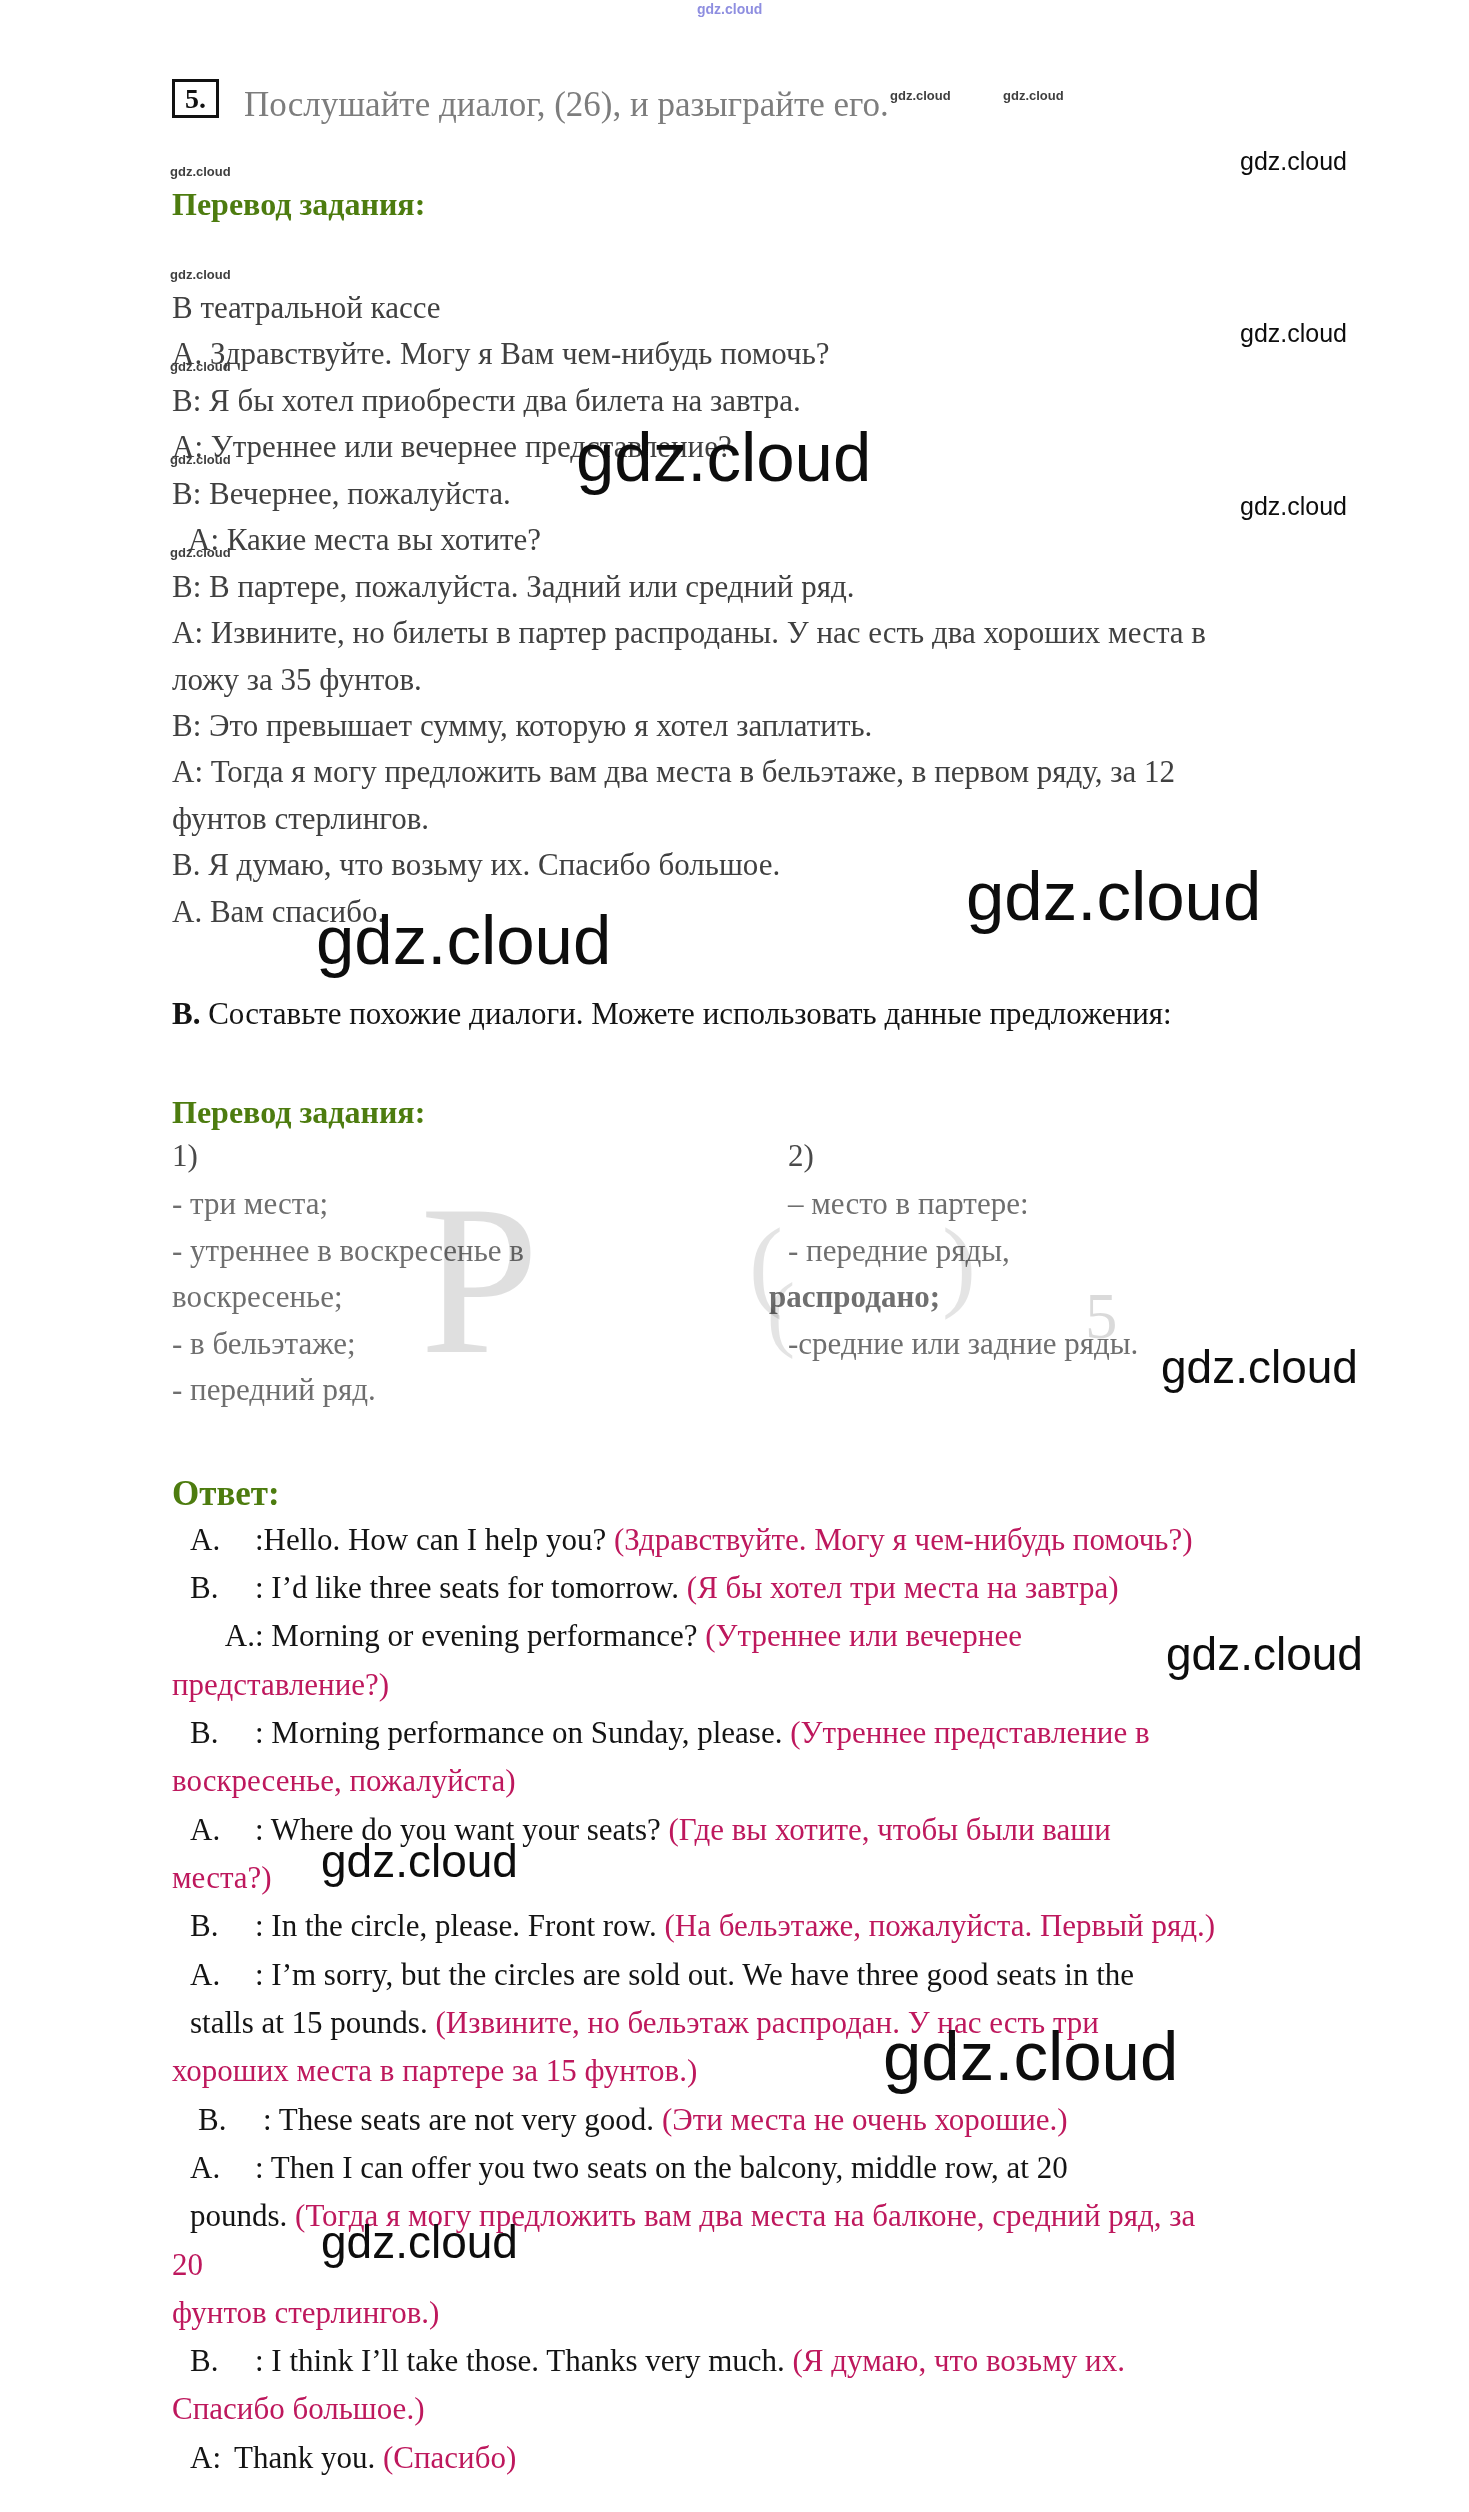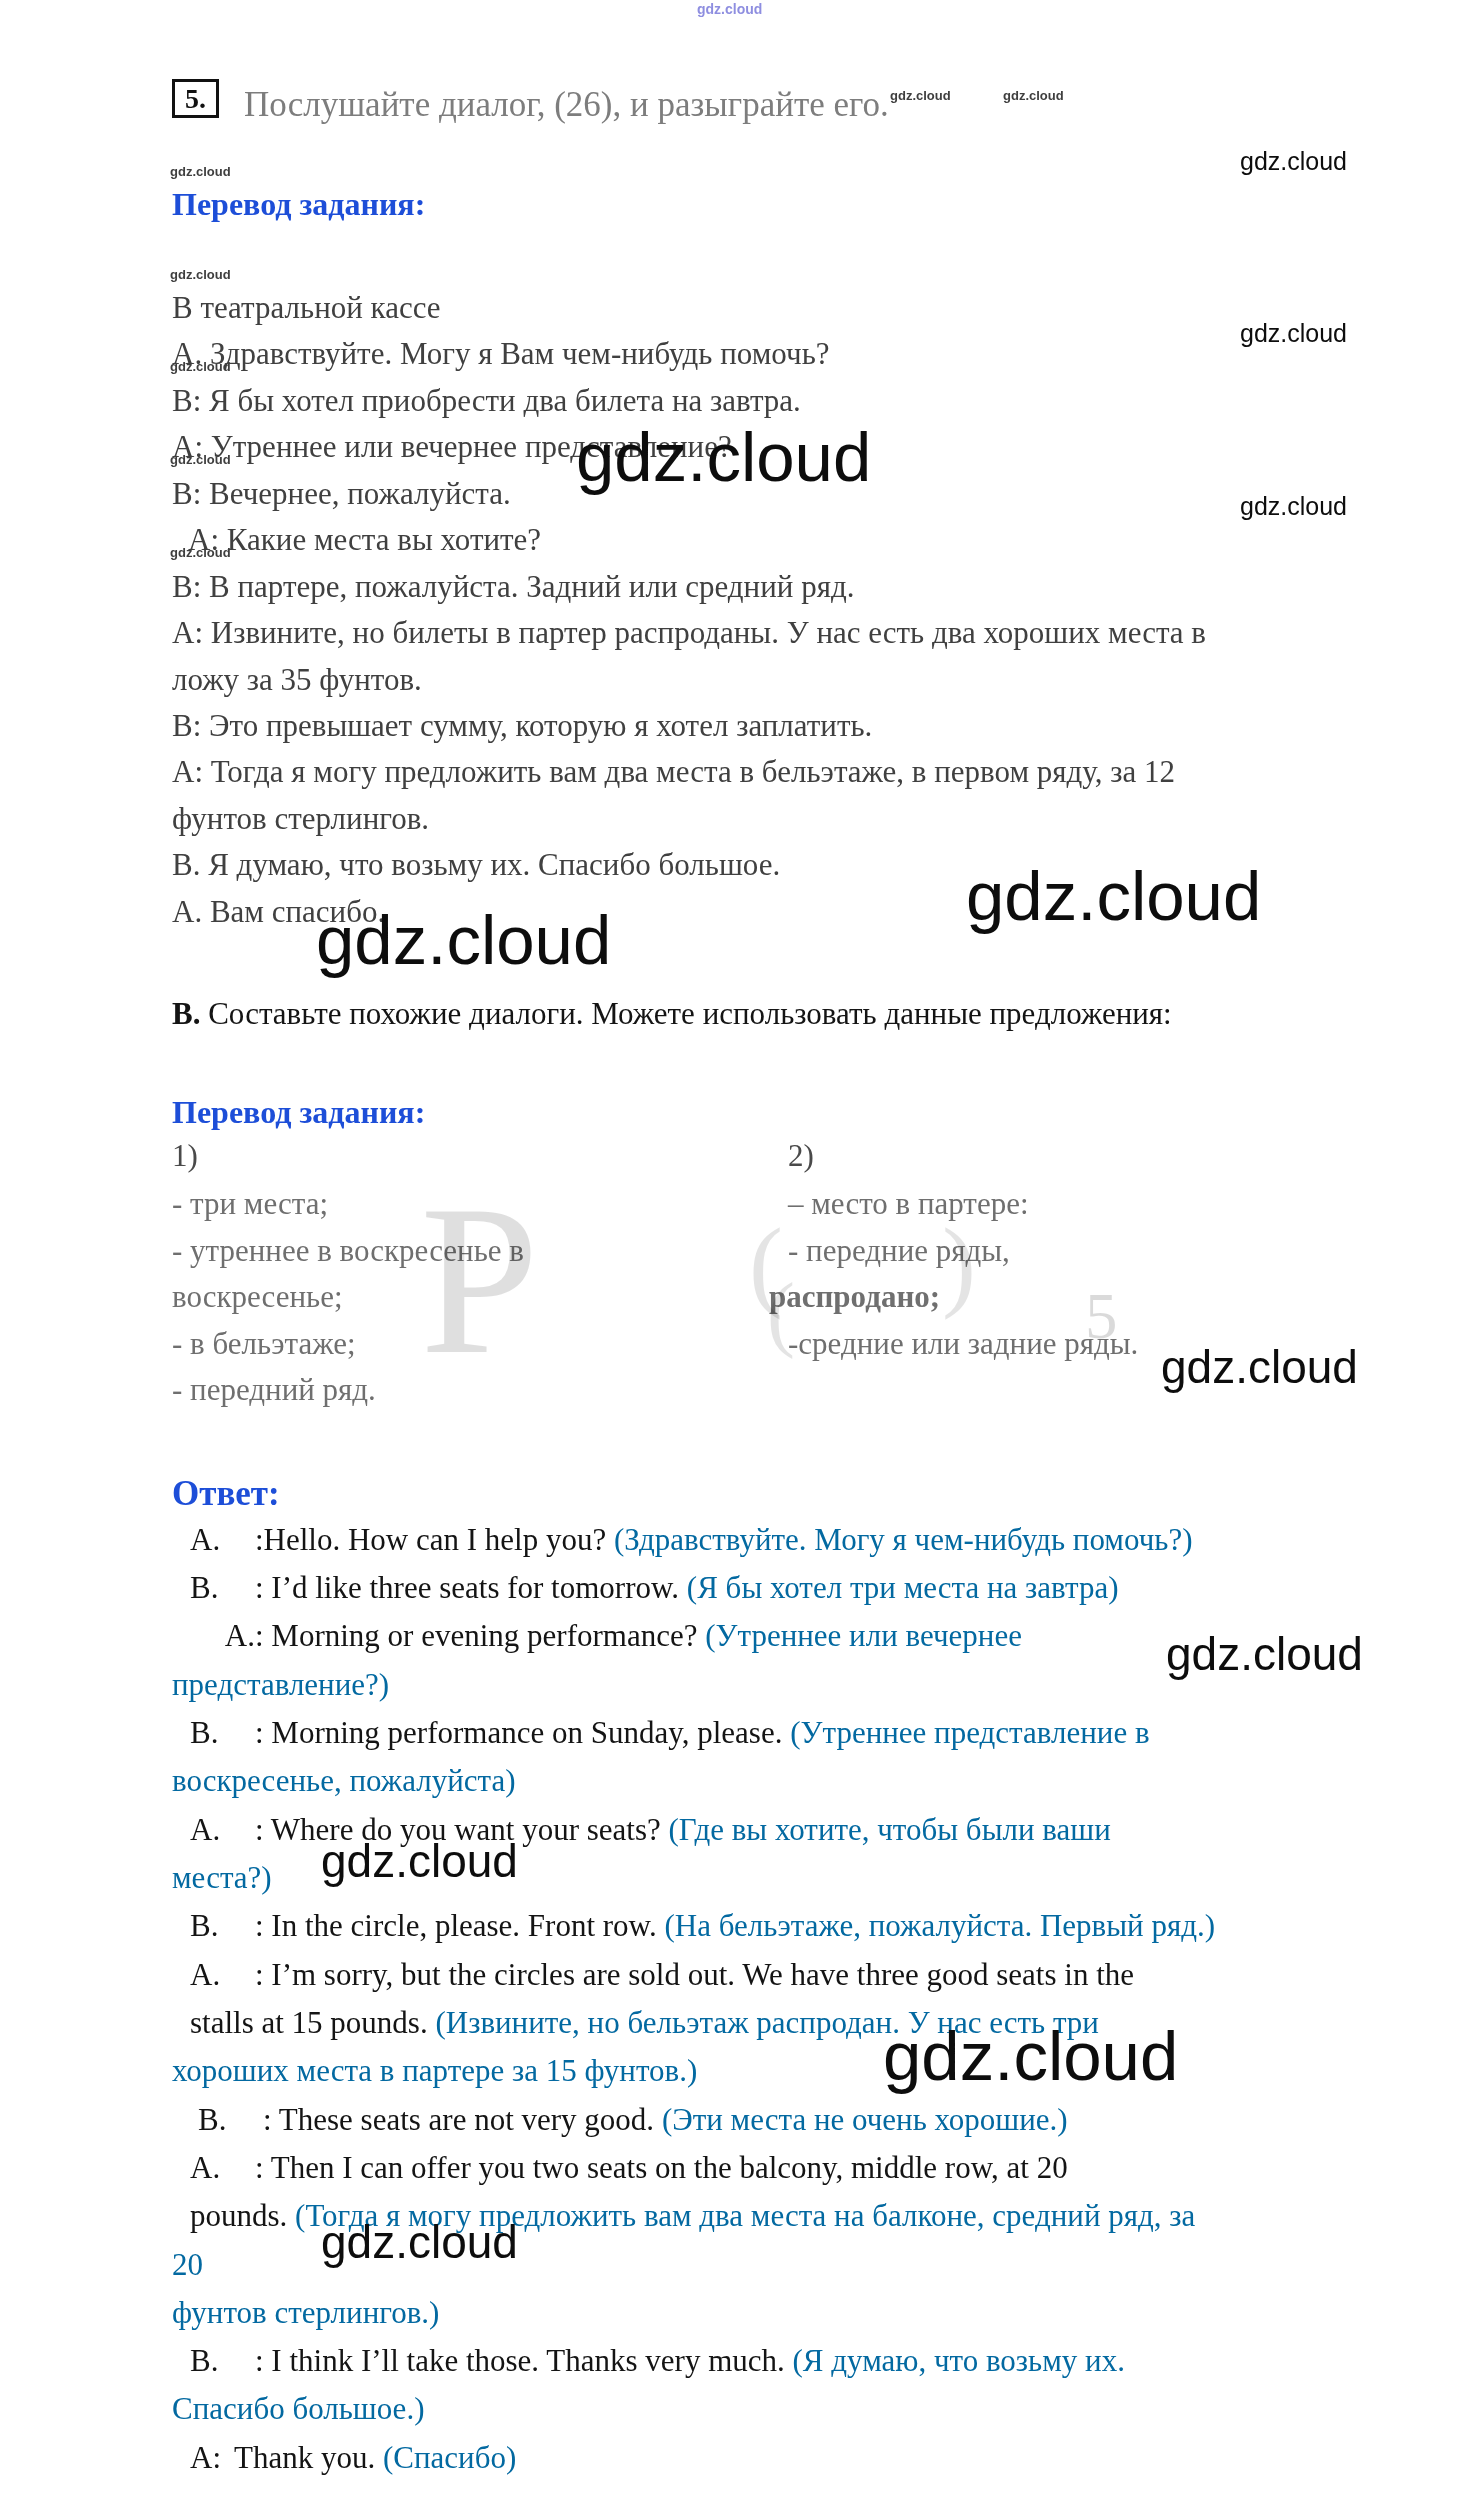--- a/index.html
+++ b/index.html
@@ -17,21 +17,21 @@
     width:41px; height:33px;
     border:3.7px solid #111;
     display:flex; align-items:center; justify-content:center;
     font-weight:bold; font-size:28px; color:#111;
   }
   .task-title{
     position:absolute; left:244px; top:85px;
     font-size:35px; color:#7d7d7d; white-space:nowrap;
   }
   
-  .h-bold{position:absolute; font-weight:bold; color:#1d4ed8; white-space:nowrap;}
+  .h-bold{position:absolute; font-weight:bold; color:#4d7c0f; white-space:nowrap;}
   #translation-heading-1{left:172px; top:186px; font-size:32px;}
   #translation-heading-2{left:172px; top:1094px; font-size:32px;}
   #answer-heading{left:172px; top:1474px; font-size:35px;}
   
   .dlg-line{
     position:absolute; left:172px;
     font-size:31px; color:#404040; white-space:nowrap;text-align:center;
   }
   
   #task-b{
@@ -46,21 +46,21 @@
   .col-num{color:#4a4a4a;}
   
   .ans-row{
     position:absolute; font-size:31px; white-space:nowrap; color:#141414;
   }
   .ans-label{
     display:inline-block; width:65px; color:#141414;
   }
   .ans-label.tight{width:auto; margin-right:13px;}
   .ans-en{color:#141414;}
-  .ans-ru{color:#0369a1;}
+  .ans-ru{color:#be185d;}
   
   .wm{
     position:absolute; white-space:nowrap;
     font-family:"Liberation Sans", sans-serif;
     color:#0d0d0d; line-height:1;
   }
   .wm-big{font-size:69px;}
   .wm-mid{font-size:46px;}
   .wm-right{font-size:25px;}
   .wm-tiny{font-size:13px; font-weight:bold; color:#3f3f3f;}

